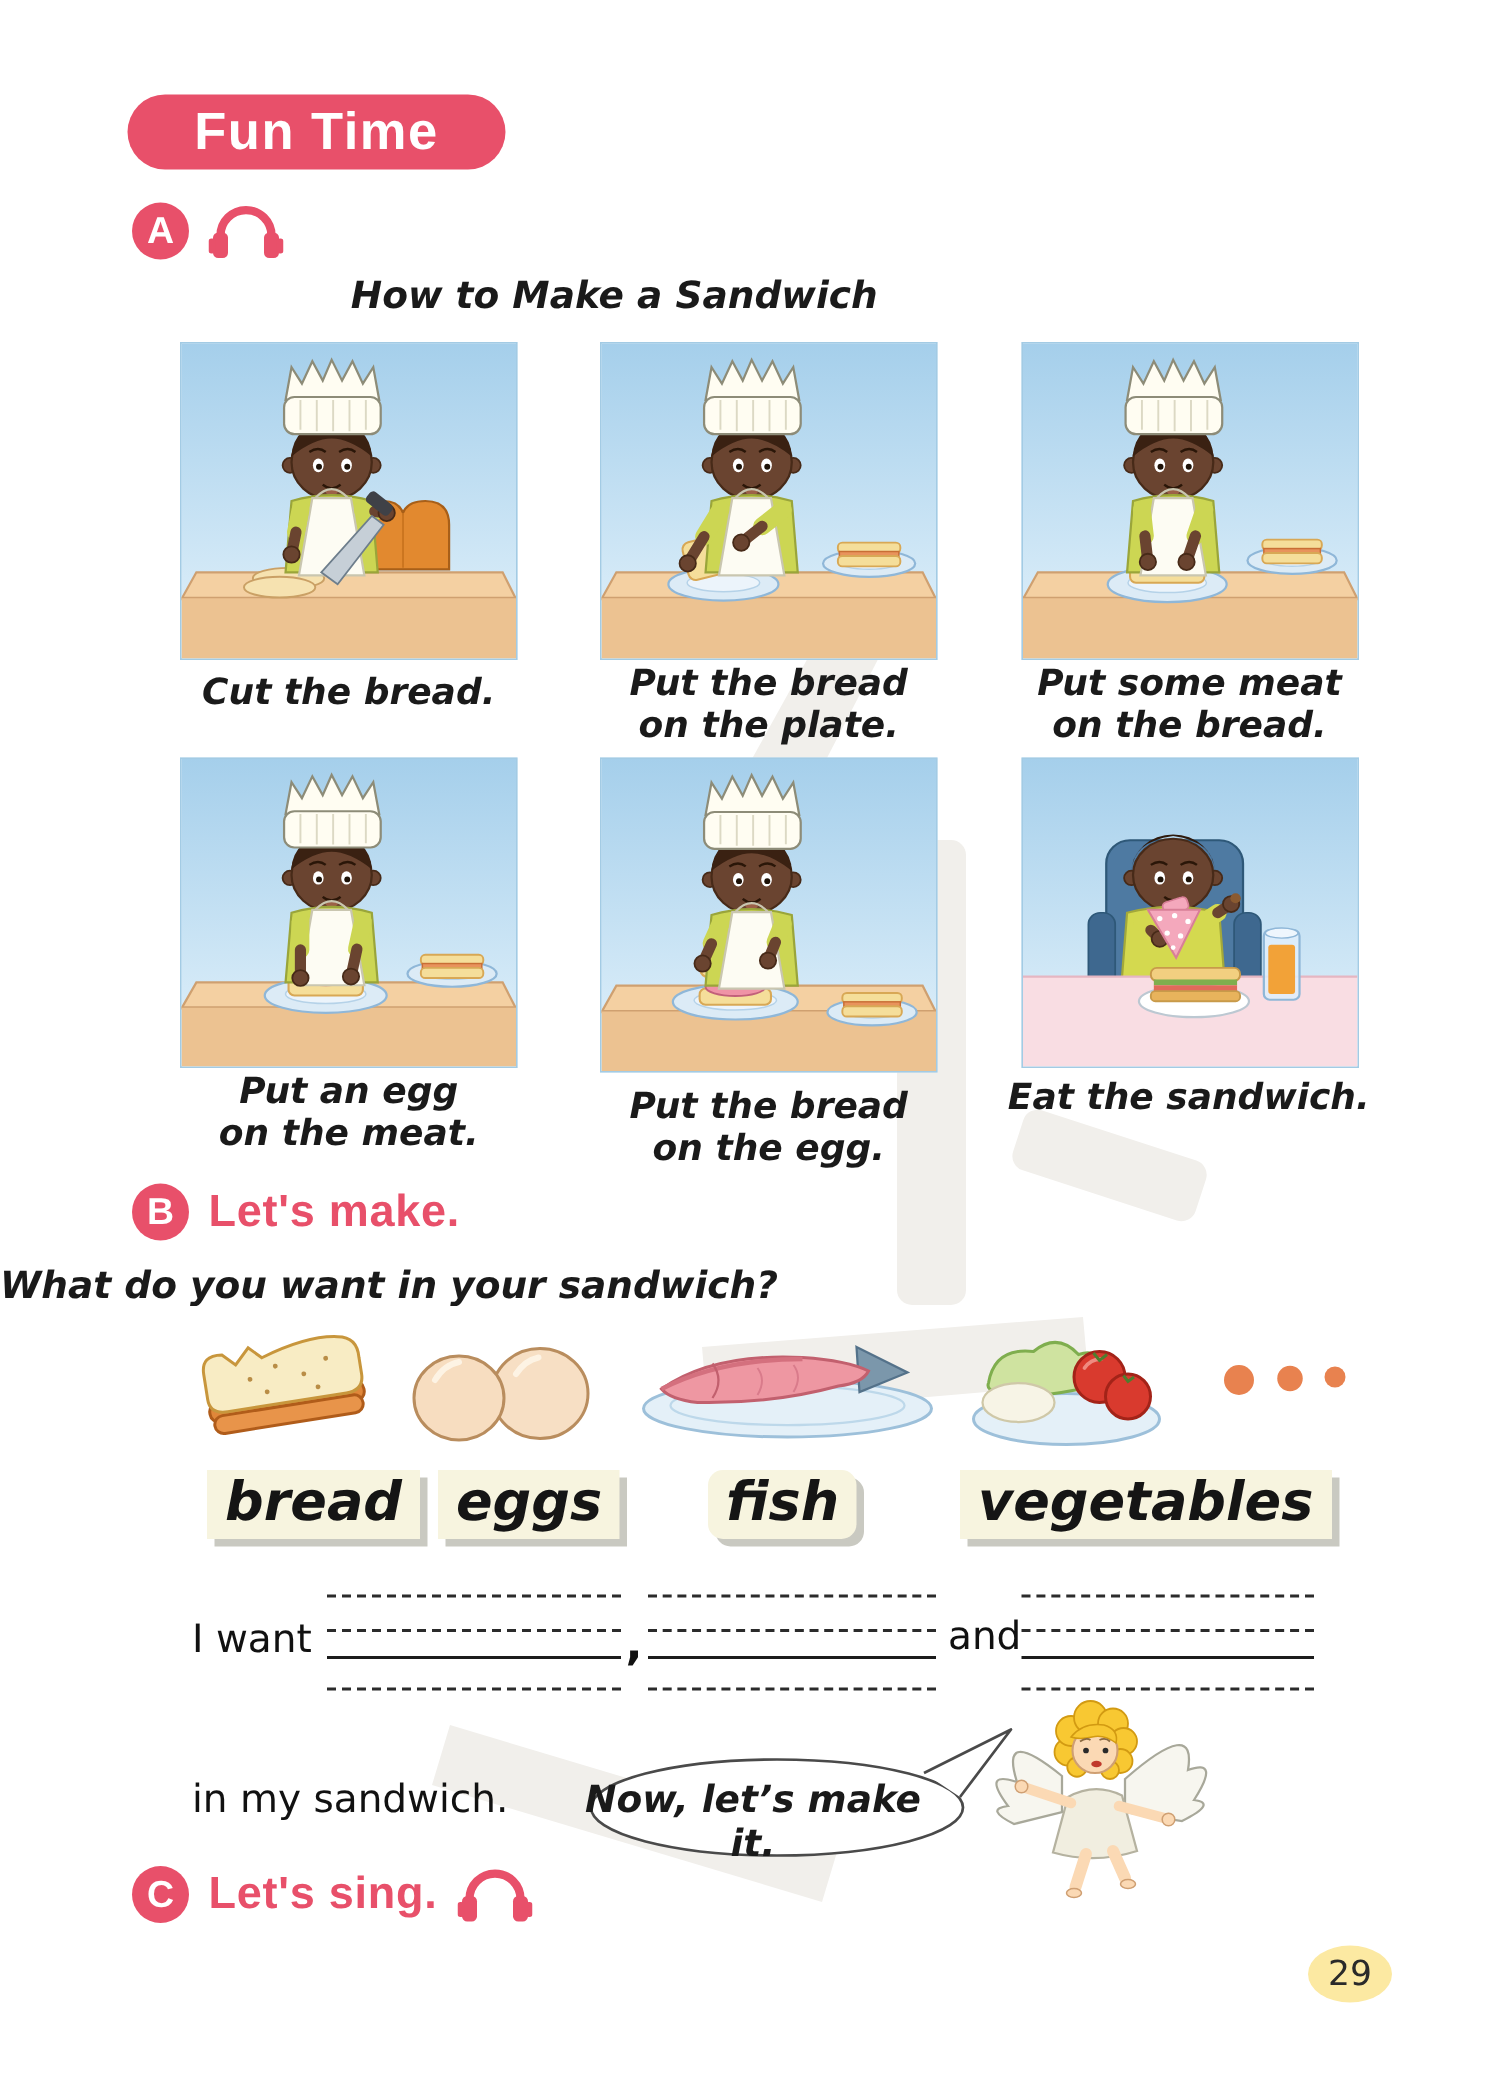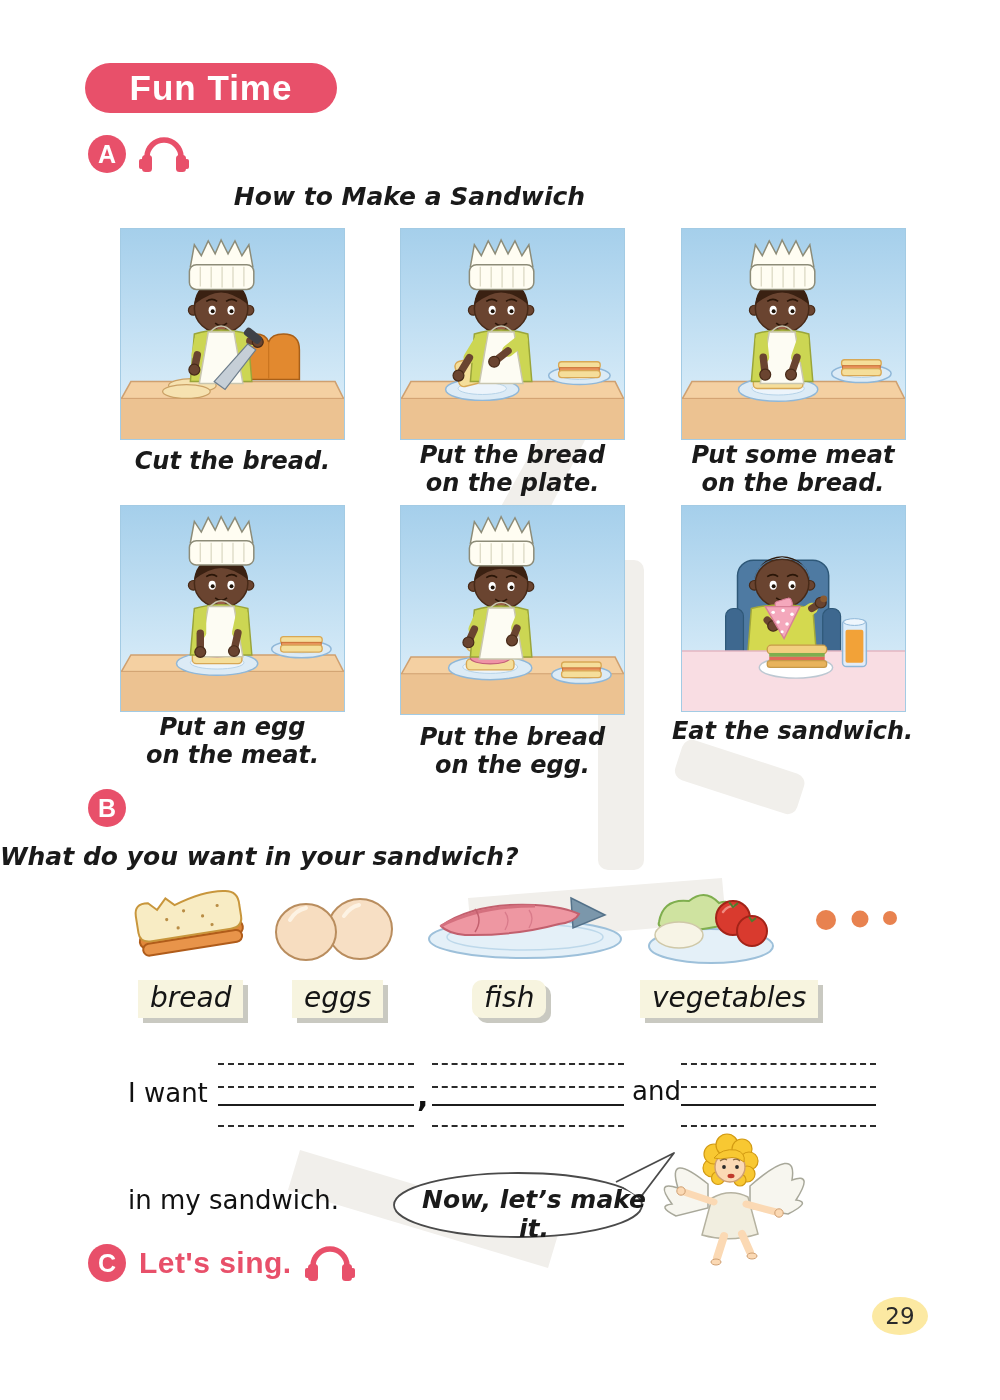--- a/index.html
+++ b/index.html
@@ -19,31 +19,31 @@
   
   .comic-bold{font-family:"DejaVu Sans",sans-serif;font-weight:bold;font-style:italic;color:#1a1a1a;}
   .howto-title{left:0;top:182px;width:795px;text-align:center;font-size:25px;margin-left:12px;}
   .question{left:0;top:842px;width:1000px;text-align:left;font-size:25px;}
   .caption{text-align:center;font-size:24px;line-height:28px;white-space:pre-line;}
   
   .panel{border:1px solid #a3cbe4;box-sizing:border-box;background:#cfe7f6;}
   .panel svg{display:block;width:100%;height:100%;}
   
   .food-label{background:#f7f4df;box-shadow:5px 5px 0 #c9c9c1;padding:1px 12px 4px 12px;
-              font-family:"DejaVu Sans",sans-serif;font-weight:normal;font-style:italic;
-              font-size:28px;color:#151515;}
+              font-family:"DejaVu Sans",sans-serif;font-weight:bold;font-style:italic;
+              font-size:36px;color:#151515;}
   
   .hand{font-family:"DejaVu Sans",sans-serif;font-size:26px;color:#111;text-align:right;}
   .blank{width:196px;height:66px;}
   .blank .ln{position:absolute;left:0;right:0;height:0;}
   .ln.dash{border-top:2.5px dashed #2b2b2b;}
   .ln.solid{border-top:2.5px solid #1c1c1c;}
   .comma{font-size:30px;font-weight:bold;color:#111;font-family:"DejaVu Sans",sans-serif;}
   
-  .bubble-text{left:418px;top:1185px;width:232px;text-align:center;font-size:25px;}
+  .bubble-text{left:386px;top:1185px;width:232px;text-align:center;font-size:25px;}
   
   .page-badge{left:872px;top:1297px;width:56px;height:38px;background:#fce9a2;border-radius:50%;
               display:flex;align-items:center;justify-content:center;
               font-size:23px;color:#2a2a2a;font-family:"DejaVu Sans",sans-serif;}
 </style>
 </head>
 <body>
 
 <div id="page">
 
@@ -384,20 +384,21 @@
     <div class="abs comic-bold caption" style="left:668px;top:441px;width:250px;">Put some meat
 on the bread.</div>
     <div class="abs comic-bold caption" style="left:95px;top:713px;width:275px;">Put an egg
 on the meat.</div>
     <div class="abs comic-bold caption" style="left:390px;top:723px;width:245px;">Put the bread
 on the egg.</div>
     <div class="abs comic-bold caption" style="left:655px;top:717px;width:275px;">Eat the sandwich.</div>
 
     <div class="abs section-row" style="left:88px;top:789px;">
       <div class="letter-circle">B</div>
+      <div class="section-title">Let's make.</div>
     </div>
 
     <div class="abs comic-bold question">What do you want in your sandwich?</div>
 
     <svg class="abs" style="left:120px;top:886px;" width="140" height="82" viewBox="0 0 140 82">
       <g transform="rotate(-9 70 40)">
         <rect x="18" y="42" width="104" height="13" rx="6" fill="#e0873a" stroke="#b05c1a" stroke-width="2"></rect>
         <rect x="20" y="51" width="100" height="12" rx="6" fill="#e8944a" stroke="#b05c1a" stroke-width="2"></rect>
         <path d="M18,22 Q18,9 32,11 L40,19 L50,9 L58,17 Q90,7 110,11 Q123,13 122,27 L122,38 Q122,49 110,49 L30,49 Q18,49 18,39 Z" fill="#f8ecc4" stroke="#c8963c" stroke-width="2"></path>
         <g fill="#b98d46">

